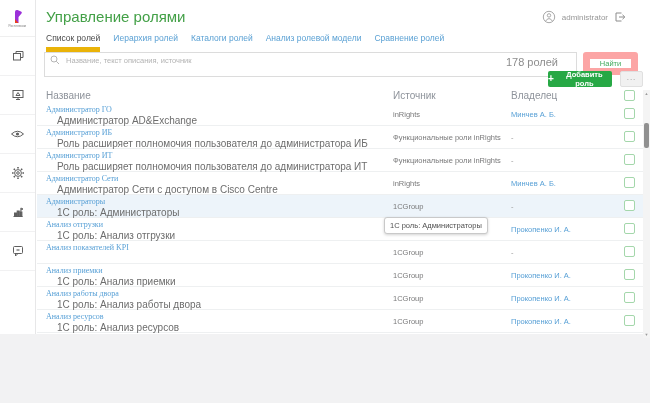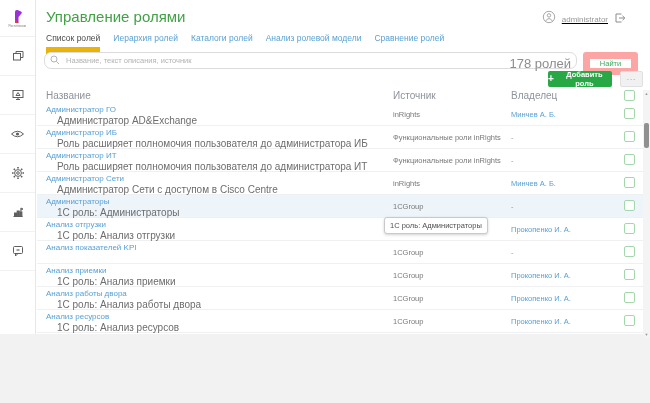--- a/index.html
+++ b/index.html
@@ -13,46 +13,46 @@
   .logo-text{font-size:7px;transform:scale(.45);color:#7a7a7a;line-height:4px;white-space:nowrap;}
   .nav-item{height:38px;border-bottom:1px solid #f1f1f2;display:flex;align-items:center;justify-content:center;cursor:pointer;}
   .nav-item svg{stroke:#5f5f5f;}
 
   
   .topbar{position:absolute;left:37px;top:0;width:597px;height:48px;background:#fff;}
   .page-title{position:absolute;left:9px;top:8px;margin:0;font-size:15px;font-weight:400;color:#43a047;}
   .tabs{position:absolute;left:9px;top:33px;display:flex;gap:13px;}
   .tab{font-size:8.5px;color:#5ba1d4;cursor:pointer;padding-bottom:4px;white-space:nowrap;}
   .tab.active{color:#4a4a4a;border-bottom:8px solid #eab308;}
-  .userbox{position:absolute;right:8px;top:10px;display:flex;align-items:flex-end;gap:6px;cursor:pointer;text-decoration:underline;}
+  .userbox{position:absolute;right:8px;top:10px;display:flex;align-items:center;gap:6px;cursor:pointer;}
   .user-label{font-size:8px;color:#979797;}
 
   
-  .search-box{position:absolute;left:44px;top:52px;width:533px;height:17px;border:1px solid #dcdcdc;border-radius:7px;background:#fff;box-sizing:border-box;}
+  .search-box{position:absolute;left:44px;top:52px;width:533px;height:25px;border:1px solid #dcdcdc;border-radius:0;background:#fff;box-sizing:border-box;}
   .search-box input{position:absolute;left:19px;top:0;width:440px;height:13px;border:none;outline:none;font-size:7.5px;color:#555;background:transparent;font-family:"Liberation Sans",sans-serif;}
   .search-box input::placeholder{color:#b3b3b3;}
   .search-icon{position:absolute;left:5px;top:2px;}
-  .search-count{position:absolute;right:5px;top:3px;font-size:13px;color:#8d8d8d;}
+  .search-count{position:absolute;right:18px;top:3px;font-size:11px;color:#8d8d8d;}
   .find-btn{position:absolute;left:583px;top:52px;width:55px;height:23px;background:#fff;border:7px solid #fca5a5;border-radius:3px;color:#3fa95c;font-size:7.5px;font-family:"Liberation Sans",sans-serif;cursor:pointer;padding:0;}
 
   
   .add-btn{position:absolute;left:548px;top:71px;width:64px;height:16px;background:#27a845;border:none;border-radius:2px;color:#fff;font-size:7.5px;font-weight:bold;font-family:"Liberation Sans",sans-serif;cursor:pointer;display:flex;align-items:center;justify-content:center;gap:3px;padding:0;}
   .add-btn .plus{font-size:10px;font-weight:bold;line-height:10px;}
   .more-btn{position:absolute;left:620px;top:71px;width:23px;height:16px;background:#f1f1f1;border:1px solid #e0e0e0;border-radius:2px;color:#8f8f8f;font-size:8px;letter-spacing:1px;line-height:5px;font-family:"Liberation Sans",sans-serif;cursor:pointer;padding:0 0 4px 0;}
 
   
   .table-head{position:absolute;left:37px;top:90px;width:606px;height:13px;}
   .table-head span{position:absolute;font-size:10px;color:#8e939b;}
   .col-name{left:9px;} .col-source{left:356px;} .col-owner{left:474px;}
   .cb{position:absolute;width:11px;height:11px;border:1px solid #a4d7ab;border-radius:2px;background:#fff;box-sizing:border-box;cursor:pointer;}
   .head-cb{left:587px;top:0;}
   .rows{position:absolute;left:37px;top:103px;width:606px;}
   .row{position:relative;height:23px;border-bottom:1px solid #eef0f1;box-sizing:border-box;background:#fff;}
   .row.highlighted{background:#edf4fa;}
-  .row .name{position:absolute;left:9px;top:2px;font-size:8px;color:#58a0d6;cursor:pointer;white-space:nowrap;}
+  .row .name{position:absolute;left:9px;top:2px;font-size:8px;color:#58a0d6;cursor:pointer;white-space:nowrap;font-family:Liberation Serif, serif;}
   .row .desc{position:absolute;left:20px;top:12px;font-size:10px;color:#6d6d6d;white-space:nowrap;}
   .row .source{position:absolute;left:356px;top:7px;font-size:7.5px;color:#79797a;white-space:nowrap;}
   .row .owner{position:absolute;left:474px;top:7px;font-size:7.5px;color:#58a0d6;cursor:pointer;white-space:nowrap;}
   .row .owner.empty{color:#9a9a9a;cursor:default;}
   .row .cb{left:587px;top:5px;}
 
   
   .tooltip{position:absolute;left:384px;top:217px;padding:3px 5px;background:#fff;border:1px solid #c9c9c9;border-radius:3px;font-size:7.5px;color:#4f4f4f;box-shadow:0 1px 3px rgba(0,0,0,.18);z-index:10;white-space:nowrap;}
 
   

